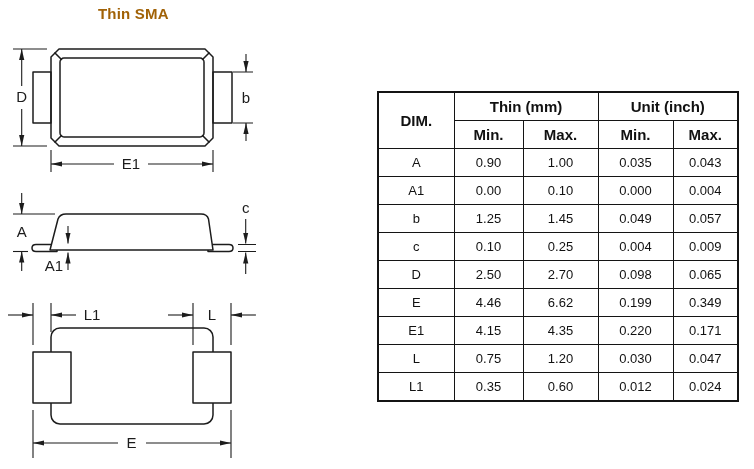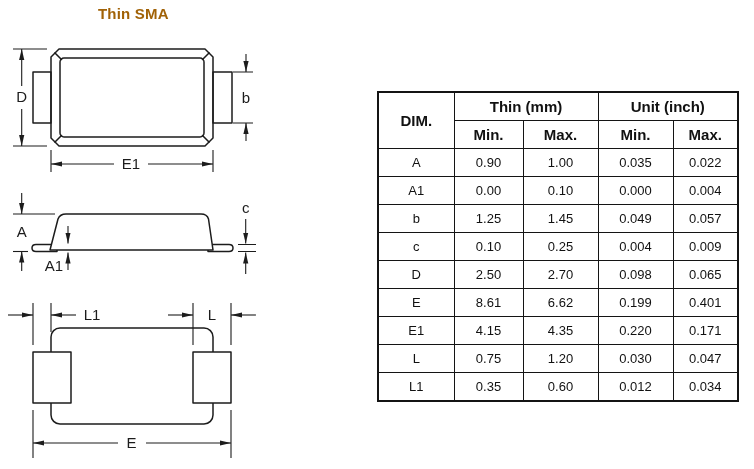--- a/index.html
+++ b/index.html
@@ -161,21 +161,21 @@
         <th>Min.</th>
         <th>Max.</th>
       </tr>
     </thead>
     <tbody>
       <tr>
         <td>A</td>
         <td>0.90</td>
         <td>1.00</td>
         <td>0.035</td>
-        <td>0.022</td>
+        <td>0.043</td>
       </tr>
       <tr>
         <td>A1</td>
         <td>0.00</td>
         <td>0.10</td>
         <td>0.000</td>
         <td>0.004</td>
       </tr>
       <tr>
         <td>b</td>
@@ -193,42 +193,42 @@
       </tr>
       <tr>
         <td>D</td>
         <td>2.50</td>
         <td>2.70</td>
         <td>0.098</td>
         <td>0.065</td>
       </tr>
       <tr>
         <td>E</td>
-        <td>8.61</td>
+        <td>4.46</td>
         <td>6.62</td>
         <td>0.199</td>
-        <td>0.401</td>
+        <td>0.349</td>
       </tr>
       <tr>
         <td>E1</td>
         <td>4.15</td>
         <td>4.35</td>
         <td>0.220</td>
         <td>0.171</td>
       </tr>
       <tr>
         <td>L</td>
         <td>0.75</td>
         <td>1.20</td>
         <td>0.030</td>
         <td>0.047</td>
       </tr>
       <tr>
         <td>L1</td>
         <td>0.35</td>
         <td>0.60</td>
         <td>0.012</td>
-        <td>0.034</td>
+        <td>0.024</td>
       </tr>
     </tbody>
   </table>
 
 </div>
 
 </body></html>

